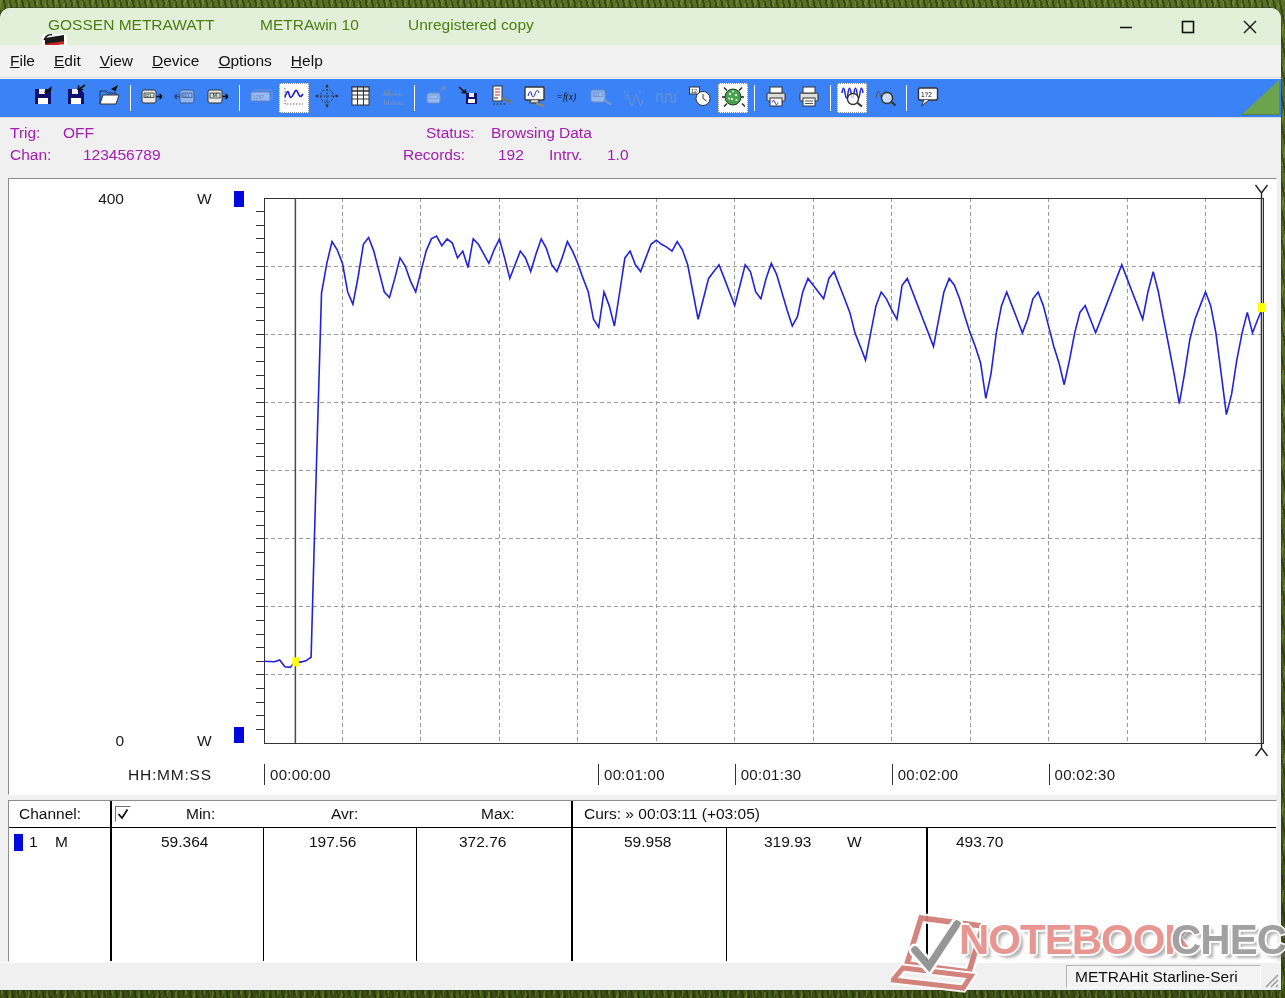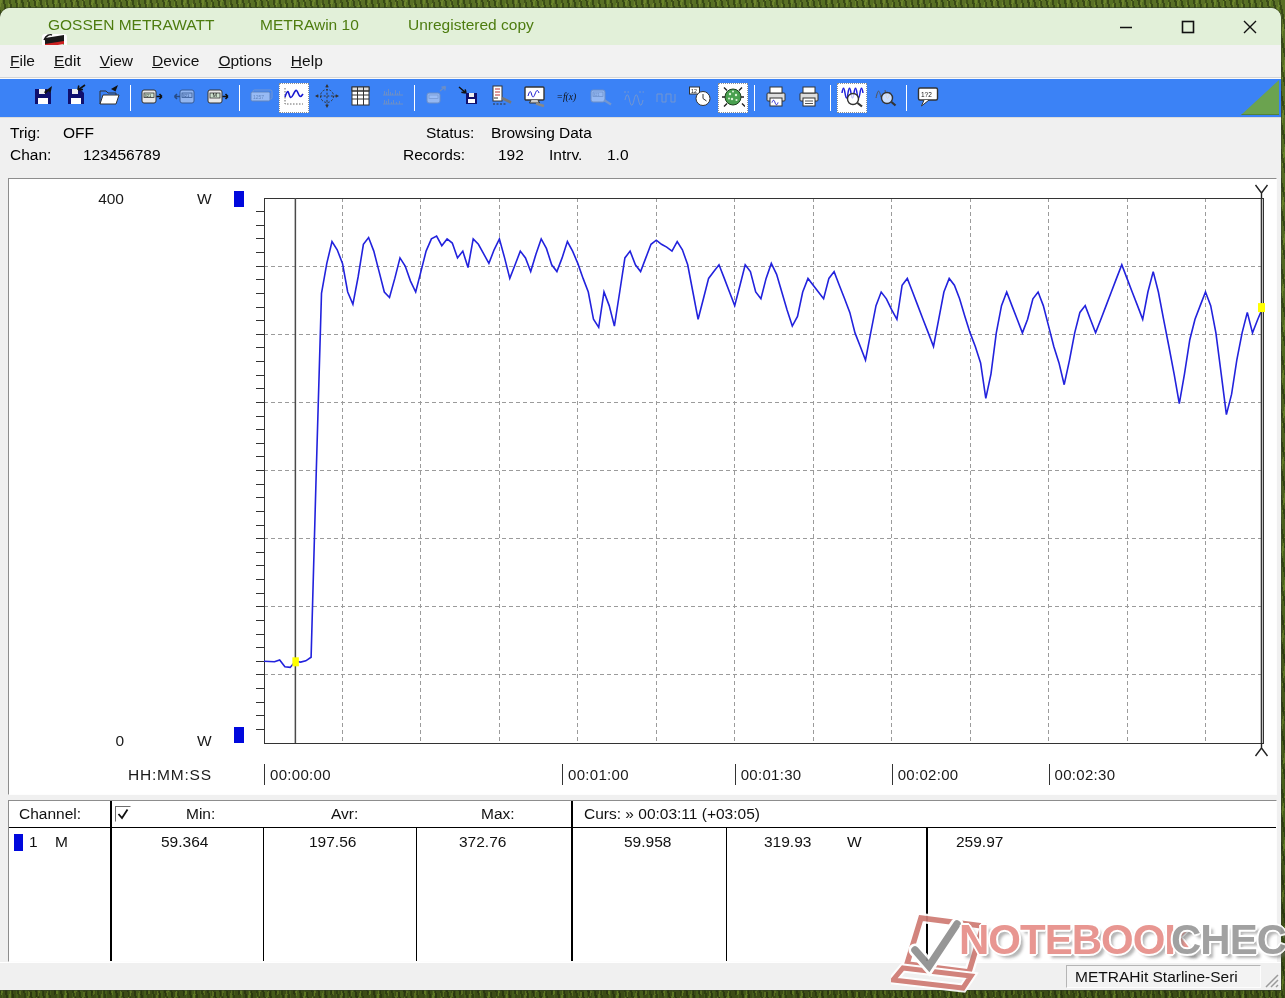--- a/index.html
+++ b/index.html
@@ -42,21 +42,21 @@
     border:1px solid transparent; margin-right:3px; }
   .tb.active { background:#fff; border:1px dotted #8f8f8f; }
   .tb.disabled svg { filter:grayscale(1) opacity(.5); }
   .tbsep { width:1px; height:26px; background:#c3c3c3; border-right:1px solid #fff; margin:0 6px 0 3px; }
   .corner-tri { position:absolute; right:2px; bottom:2px; width:38px; height:35px;
     background:#6ba34f; clip-path:polygon(100% 0,100% 100%,0 100%);
     border-bottom:1px solid #51823a; }
   
   .infopanel { position:absolute; left:0; top:110px; width:100%; height:60px;
     background:#f0f0f0; }
-  .infopanel span { position:absolute; font-size:15.5px; color:#000000; white-space:pre; }
+  .infopanel span { position:absolute; font-size:15.5px; color:#a21caf; white-space:pre; }
   
   .chartpanel { position:absolute; left:8px; top:170px; width:1269px; height:617px;
     background:#fff; border:1px solid; border-color:#8d8d8d #fdfdfd #fdfdfd #8d8d8d; }
   .chartpanel .lbl { position:absolute; font-size:15.5px; color:#1a1a1a; }
   .bluesq { position:absolute; width:10px; height:16px; background:#0008dd; }
   .xtick { position:absolute; top:585px; height:21px; line-height:21px; font-size:15px;
     color:#1a1a1a; border-left:1.6px solid #333; padding-left:5px; letter-spacing:.3px; }
   
   .tablepanel { position:absolute; left:8px; top:792px; width:1269px; height:162px;
     background:#fff; border:1px solid; border-color:#8d8d8d #fdfdfd #fdfdfd #8d8d8d;
@@ -430,21 +430,21 @@
     <span class="lbl" style="left:75px; top:11px; width:40px; text-align:right">400</span>
     <span class="lbl" style="left:188px; top:11px">W</span>
     <span class="bluesq" style="left:225px; top:12px"></span>
     <span class="lbl" style="left:75px; top:553px; width:40px; text-align:right">0</span>
     <span class="lbl" style="left:188px; top:553px">W</span>
     <span class="bluesq" style="left:225px; top:548px"></span>
     <span class="lbl" style="left:119px; top:587px; letter-spacing:.8px">HH:MM:SS</span>
     <div id="xticks">
         <span class="xtick" style="left: 255px;">00:00:00</span>
         <span class="xtick" style="left: 411.911px; margin-top: 39px;">00:00:30</span>
-        <span class="xtick" style="left: 553px;">00:01:00</span>
+        <span class="xtick" style="left: 589px;">00:01:00</span>
         <span class="xtick" style="left: 725.733px;">00:01:30</span>
         <span class="xtick" style="left: 882.644px;">00:02:00</span>
         <span class="xtick" style="left: 1039.55px;">00:02:30</span>
       </div>
   </div>
 
   <div class="tablepanel">
     <div class="hline" style="left:0; top:26px; width:1267px"></div>
     <div class="vline" style="left:101px; top:0; width:2px; height:160px"></div>
     <div class="vline" style="left:254px; top:26px; width:1px; height:134px"></div>
@@ -466,21 +466,21 @@
 
     <span class="chansq"></span>
     <span class="cell" style="left:20px;  top:32px">1</span>
     <span class="cell" style="left:46px;  top:32px">M</span>
     <span class="cell" style="left:152px; top:32px">59.364</span>
     <span class="cell" style="left:300px; top:32px">197.56</span>
     <span class="cell" style="left:450px; top:32px">372.76</span>
     <span class="cell" style="left:615px; top:32px">59.958</span>
     <span class="cell" style="left:755px; top:32px">319.93</span>
     <span class="cell" style="left:838px; top:32px">W</span>
-    <span class="cell" style="left:947px; top:32px">259.97</span>
+    <span class="cell" style="left:947px; top:32px">493.70</span>
   </div>
 
   <div class="statusbar">
     <div class="sb-dev">METRAHit Starline-Seri</div>
     <svg class="sb-grip" width="16" height="16">
       <path d="M15 3L3 15M15 8L8 15M15 13l-2 2" stroke="#9a9a9a" stroke-width="1.5"></path>
     </svg>
   </div>
 </div>
 

